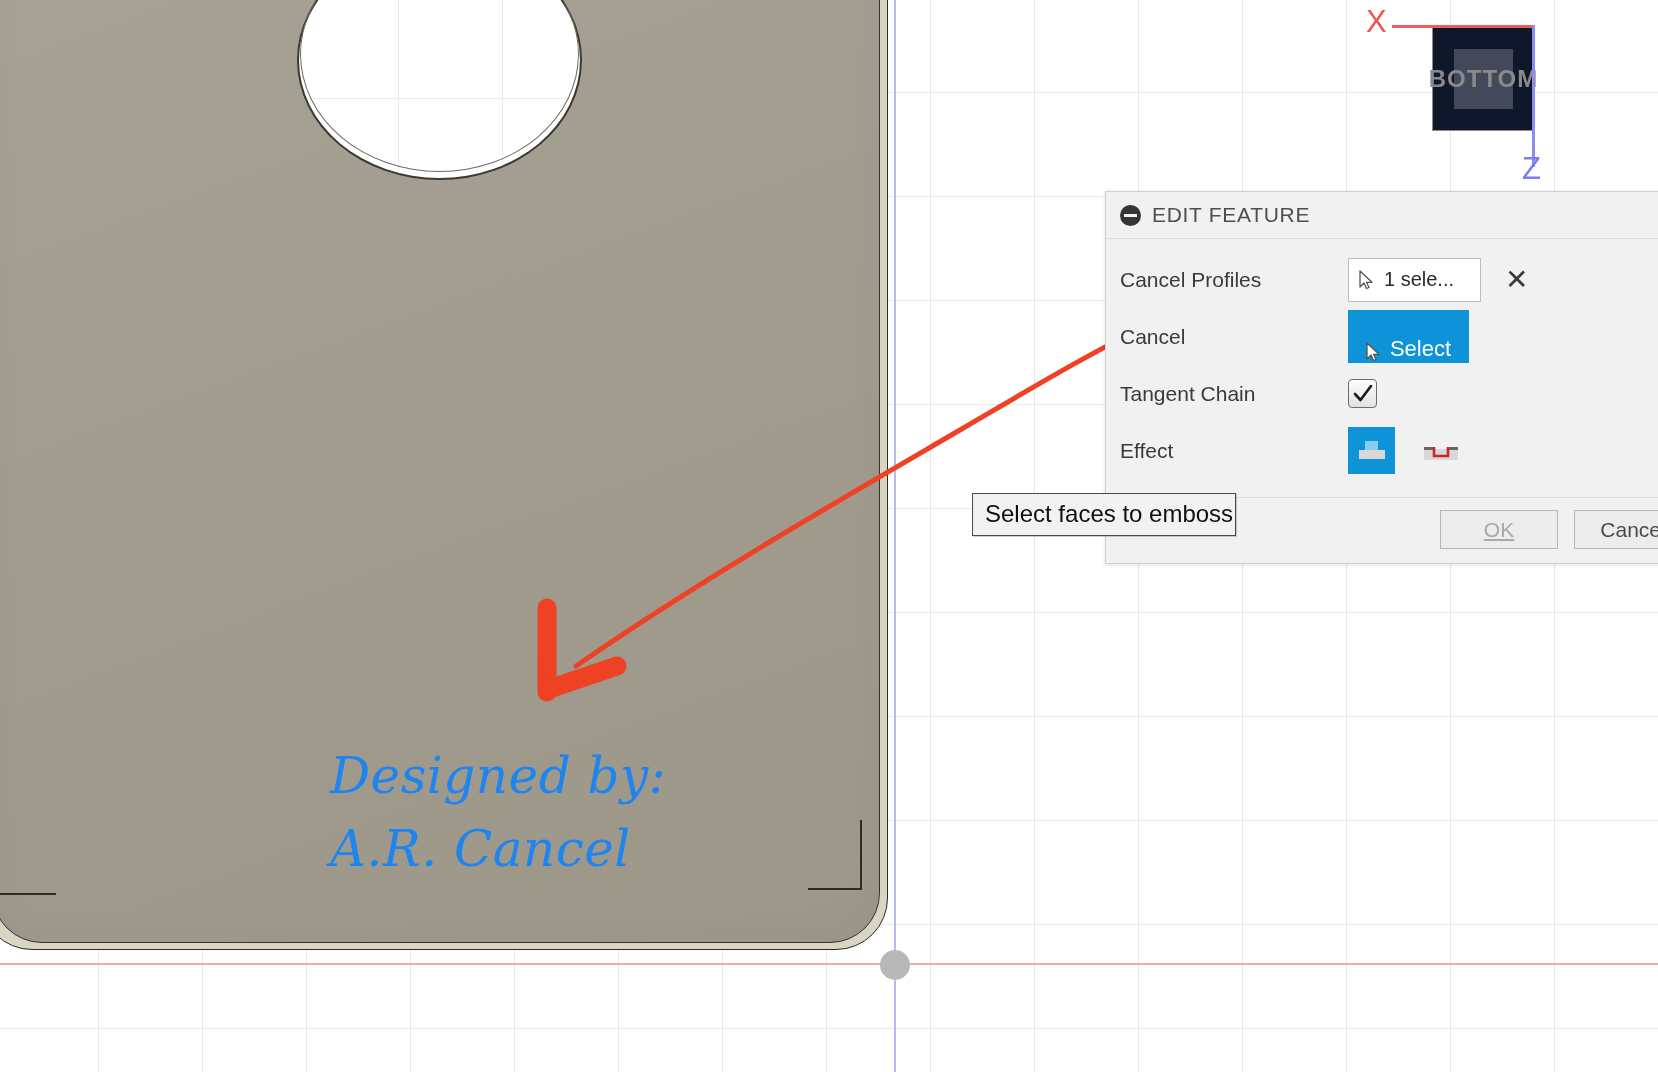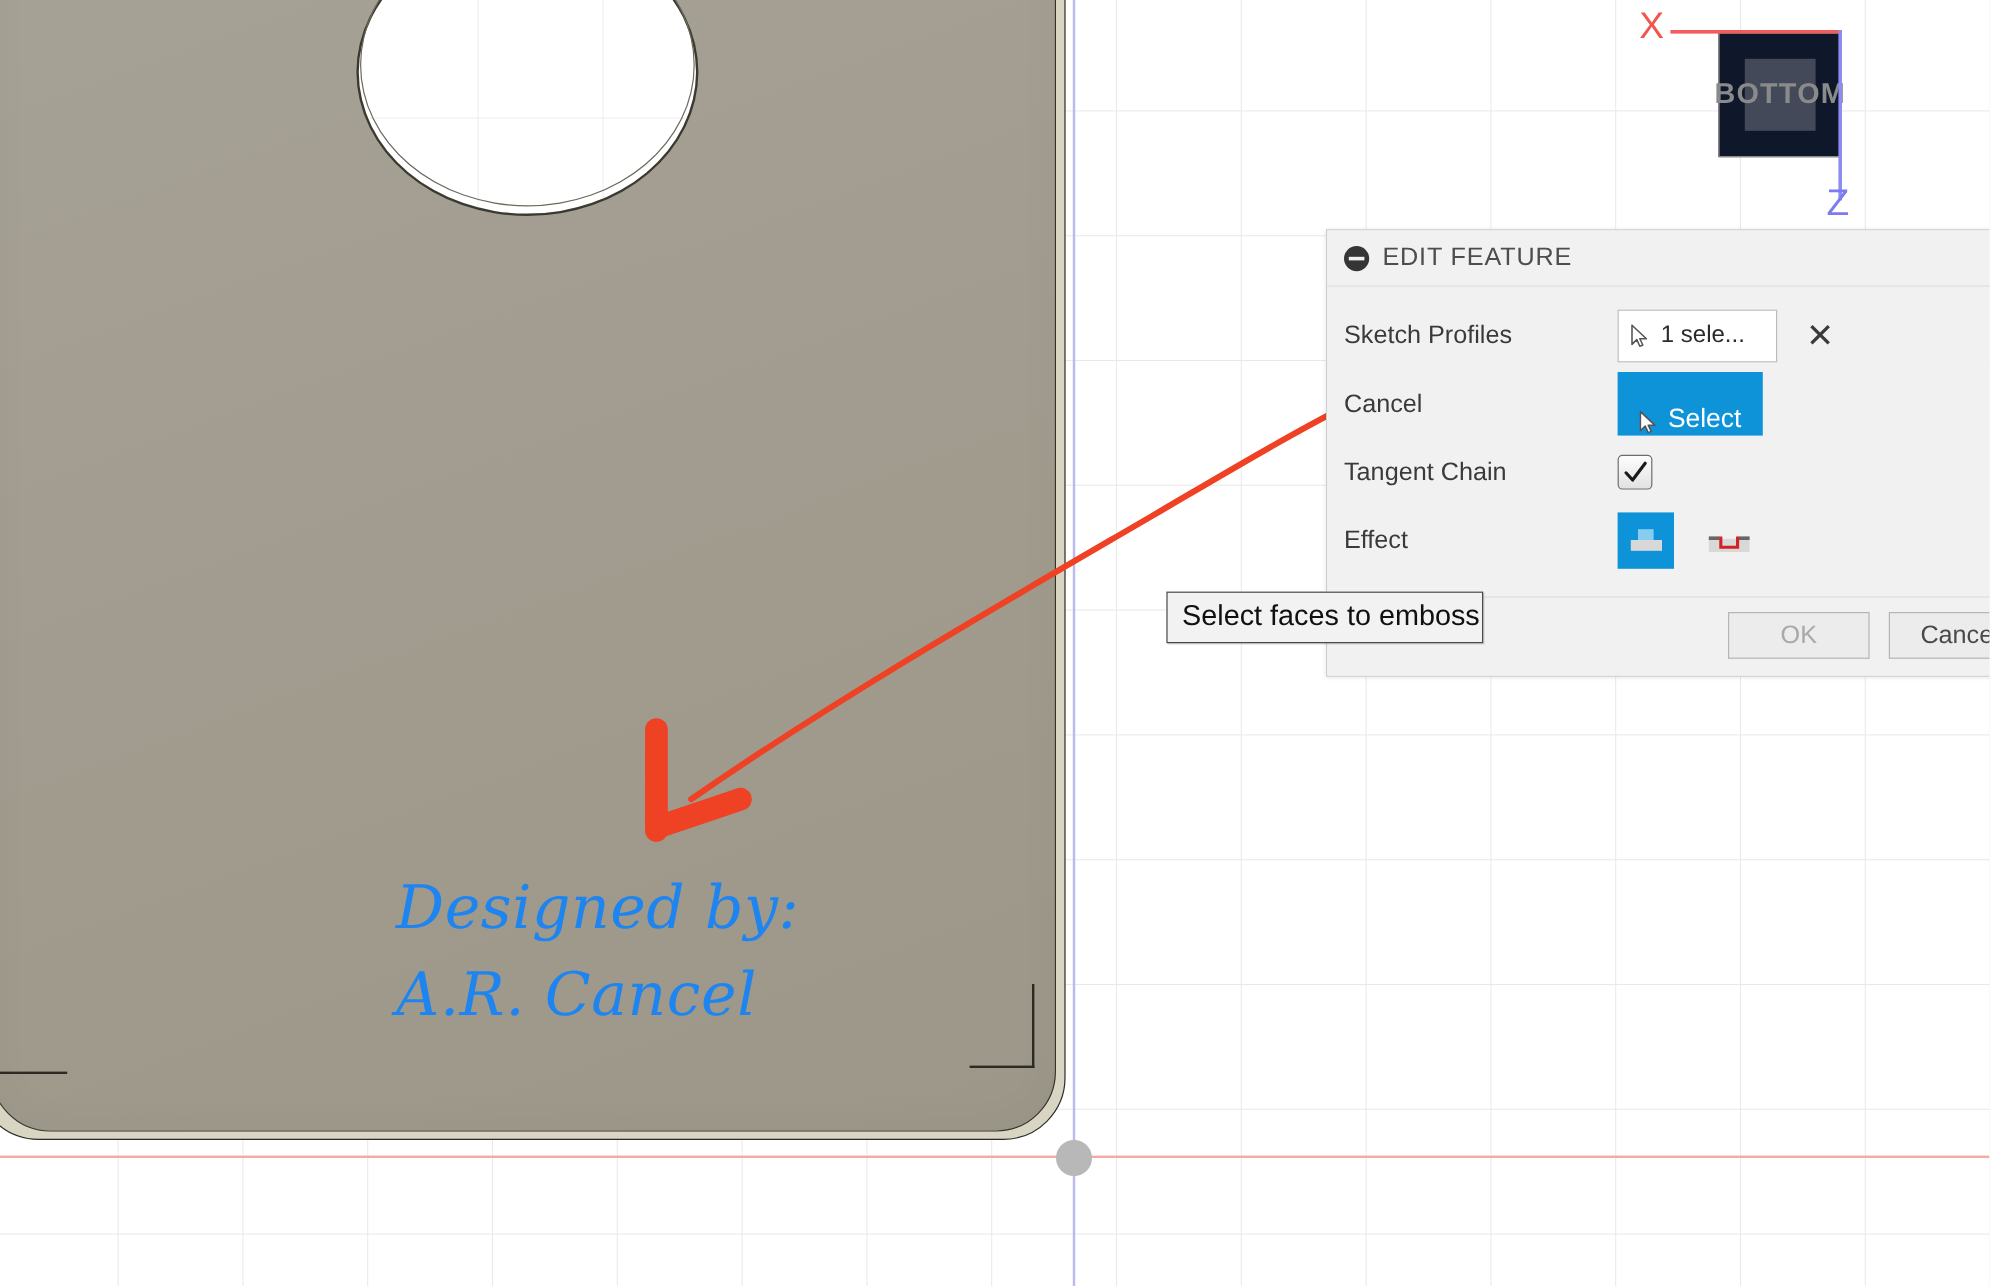--- a/index.html
+++ b/index.html
@@ -128,21 +128,21 @@
   
   .seam {
     position: absolute;
     background: #2b2b24;
   }
 
   
   #designer-text {
     position: absolute;
     left: 330px;
-    top: 720px;
+    top: 740px;
     width: 420px;
     color: #1e85f0;
     font-family: "DejaVu Serif", "Liberation Serif", serif;
     font-style: italic;
     font-size: 50px;
     line-height: 1.45;
     letter-spacing: 0.5px;
     user-select: none;
   }
   #designer-text .l2 { display: block; }
@@ -372,20 +372,21 @@
     font-size: 21px;
     background: #ececec;
     border: 1px solid #b6b6b6;
     color: #4a4a4a;
     cursor: pointer;
     font-family: "Liberation Sans", sans-serif;
   }
   .dlg-btn.disabled {
     color: #a9a9a9;
     cursor: default;
+    text-decoration: underline;
   }
 
   
   #tooltip {
     position: absolute;
     left: 972px;
     top: 493px;
     padding: 6px 2px 7px 12px;
     background: #f2f2f2;
     border: 1px solid #4a4a4a;
@@ -443,21 +444,21 @@
   <div id="edit-feature-dialog">
 
     <div id="dialog-titlebar">
       <span id="dialog-collapse-icon"></span>
       <span id="dialog-title">EDIT FEATURE</span>
     </div>
 
     <div id="dialog-body">
 
       <div class="row">
-        <div class="row-label">Sketch Profiles</div>
+        <div class="row-label">Cancel Profiles</div>
         <div class="row-control">
           <div class="sel-field">
             <svg class="cursor-icon" viewBox="0 0 16 20" xmlns="http://www.w3.org/2000/svg">
               <path d="M1 1 L1 17 L5 13 L7.5 18.5 L10 17.5 L7.5 12.3 L13 12.3 Z" fill="#ffffff" stroke="#555555" stroke-width="1.3" stroke-linejoin="round"></path>
             </svg>
             <span>1 sele...</span>
           </div>
           <span class="clear-x">✕</span>
         </div>
       </div>

